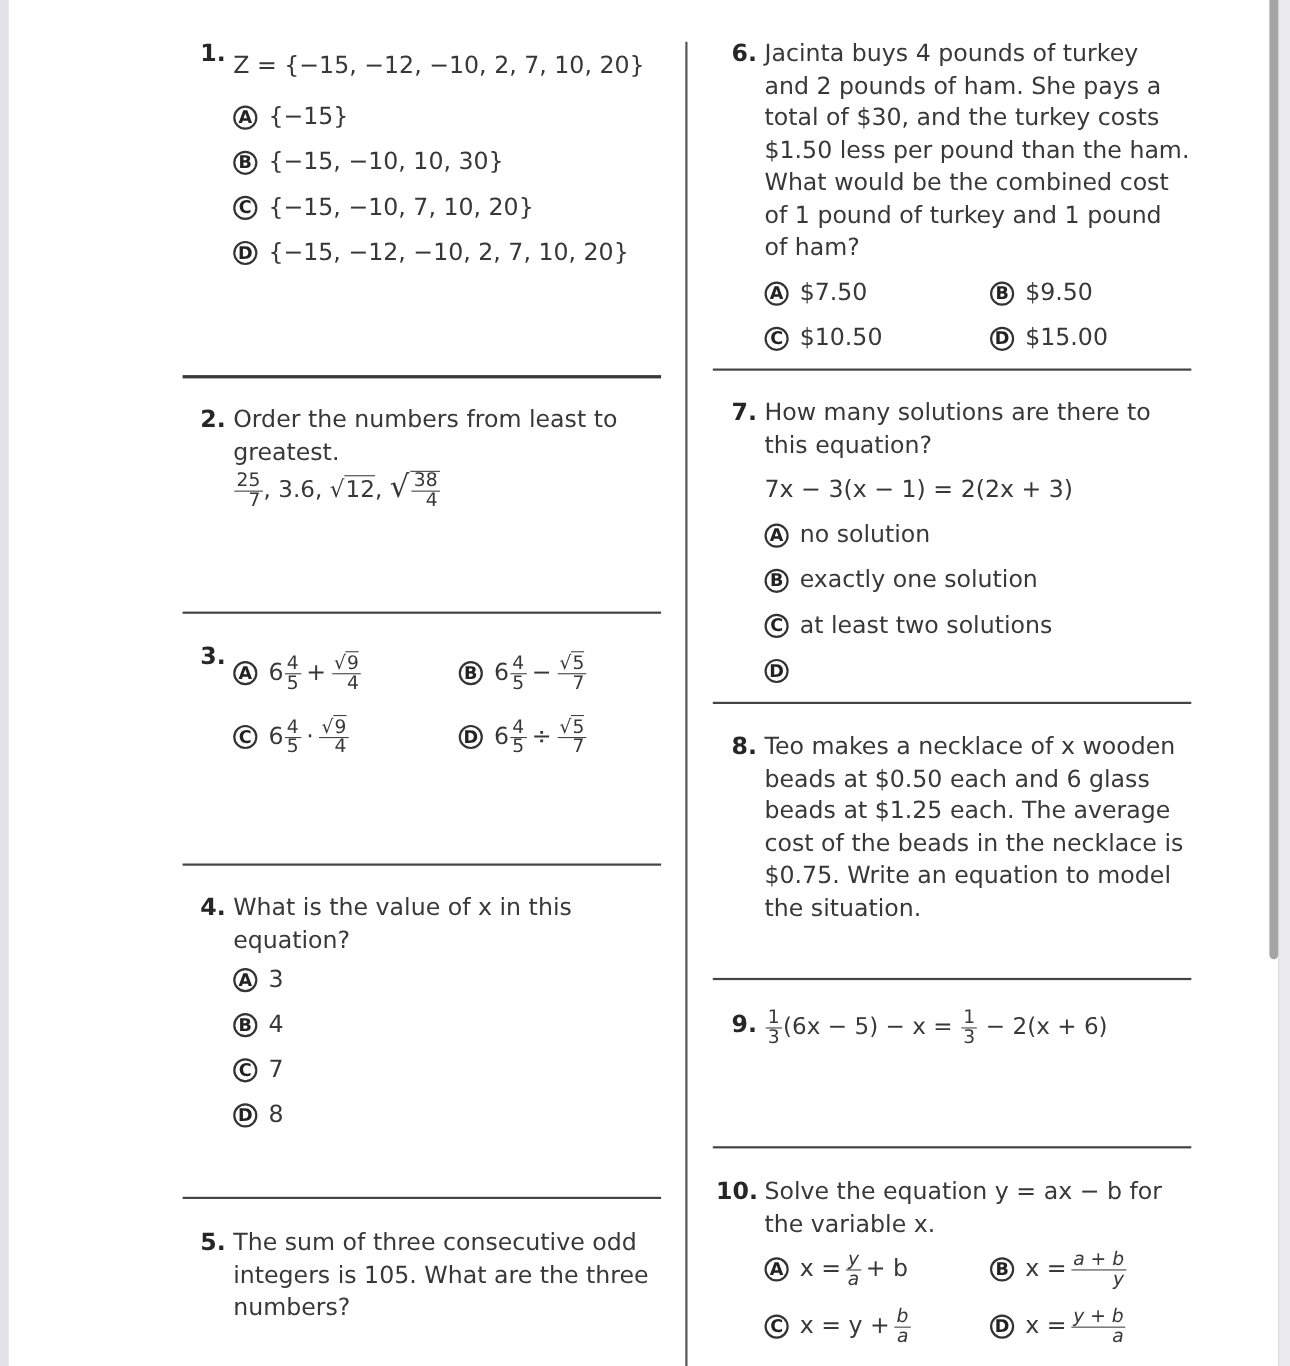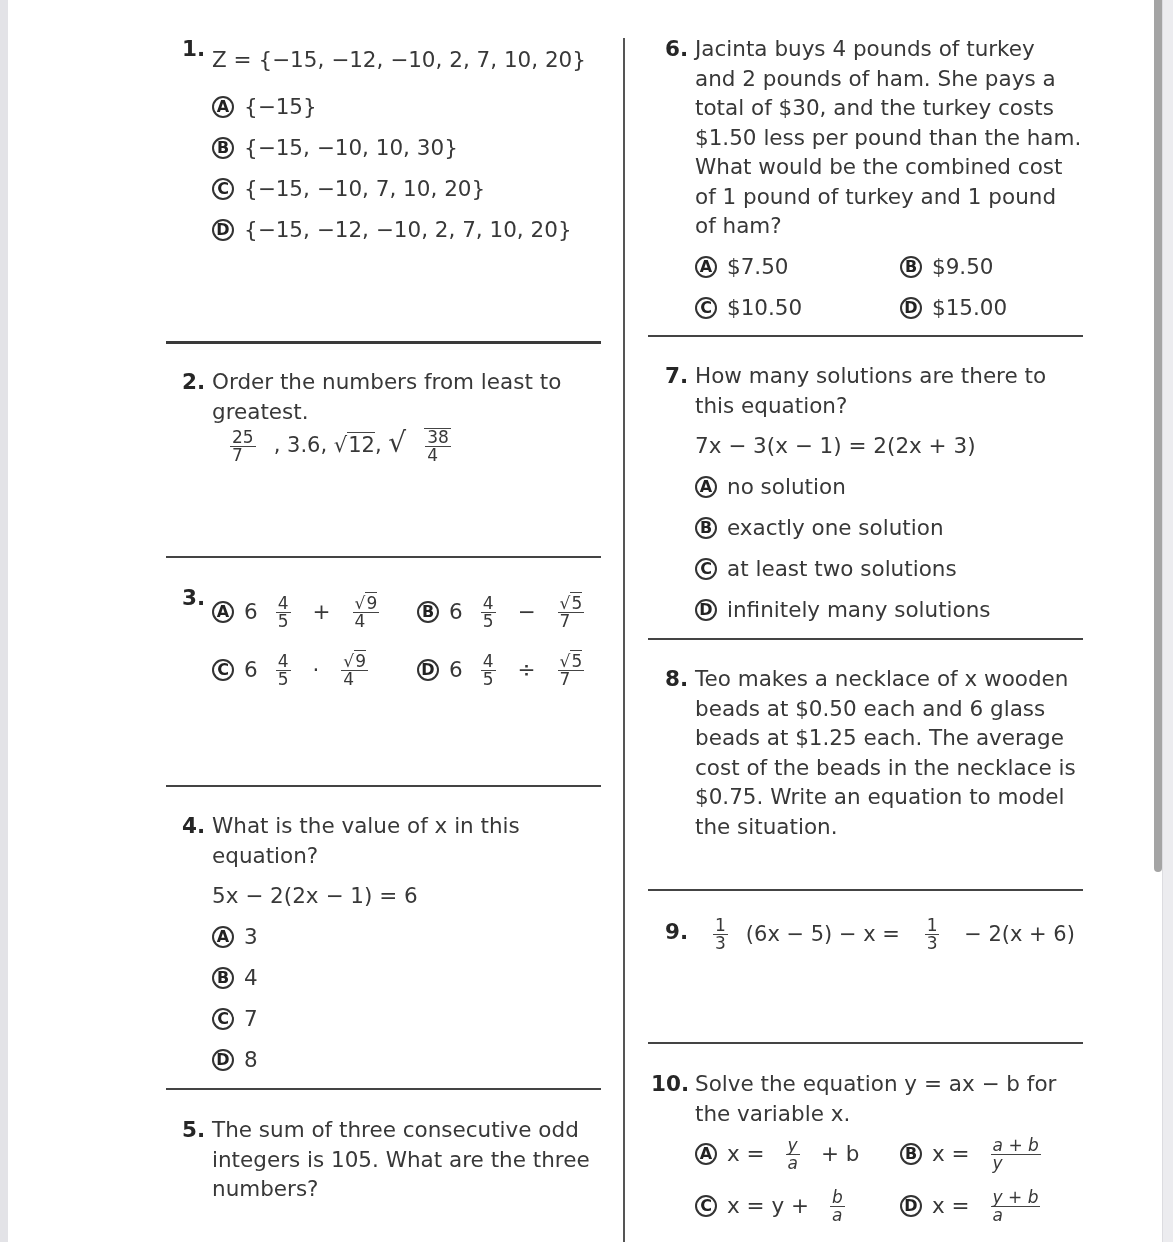--- a/index.html
+++ b/index.html
@@ -42,22 +42,22 @@
   .opt-grid .opt { margin-left: 0; }
   .circ {
     display: inline-flex; align-items: center; justify-content: center;
     width: 22px; height: 22px; border: 2px solid #333; border-radius: 50%;
     font-size: 16px; font-weight: bold; color: #222; box-sizing: border-box;
     margin-right: 10px; line-height: 1;
   }
   .opt-text { white-space: nowrap; }
   i, .it { font-style: italic; }
   .frac {
-    display: inline-flex; flex-direction: column; align-items: flex-start;
-    vertical-align: middle; font-size: 17px; line-height: 17px; margin: 0 18px;
+    display: inline-flex; flex-direction: column; align-items: flex-end;
+    vertical-align: middle; font-size: 17px; line-height: 17px; margin: 0 1px;
   }
   .frac .n { border-bottom: 1.5px solid #444; padding: 0 2px; }
   .frac .d { padding: 0 2px; }
   .sqrt { border-top: 1.5px solid #444; padding-left: 1px; }
   .math { font-size: 21px; }
 </style>
 </head>
 <body>
 
 <div class="left-gutter"></div>
@@ -169,21 +169,20 @@
           <span class="d">7</span>
         </span>
     </div>
   </div>
 </div>
 
 <div class="q" style="left:182px; top:811px; width:420px;">
   <span class="num">4.</span>
   <div class="stem">What is the value of x in this
 equation?</div>
-  <div class="eq" style="height:40px; line-height:40px; margin-top:6px;">5x − 2(2x − 1) = 6</div>
   <div class="opt">
       <span class="circ">A</span>
       <span class="opt-text">3</span>
     </div>
   <div class="opt">
       <span class="circ">B</span>
       <span class="opt-text">4</span>
     </div>
   <div class="opt">
       <span class="circ">C</span>
@@ -243,21 +242,20 @@
   <div class="opt">
       <span class="circ">B</span>
       <span class="opt-text">exactly one solution</span>
     </div>
   <div class="opt">
       <span class="circ">C</span>
       <span class="opt-text">at least two solutions</span>
     </div>
   <div class="opt">
       <span class="circ">D</span>
-      <span class="opt-text">infinitely many solutions</span>
     </div>
 </div>
 
 <div class="q" style="left:665px; top:664px; width:425px;">
   <span class="num">8.</span>
   <div class="stem">Teo makes a necklace of x wooden
 beads at $0.50 each and 6 glass
 beads at $1.25 each. The average
 cost of the beads in the necklace is
 $0.75. Write an equation to model

